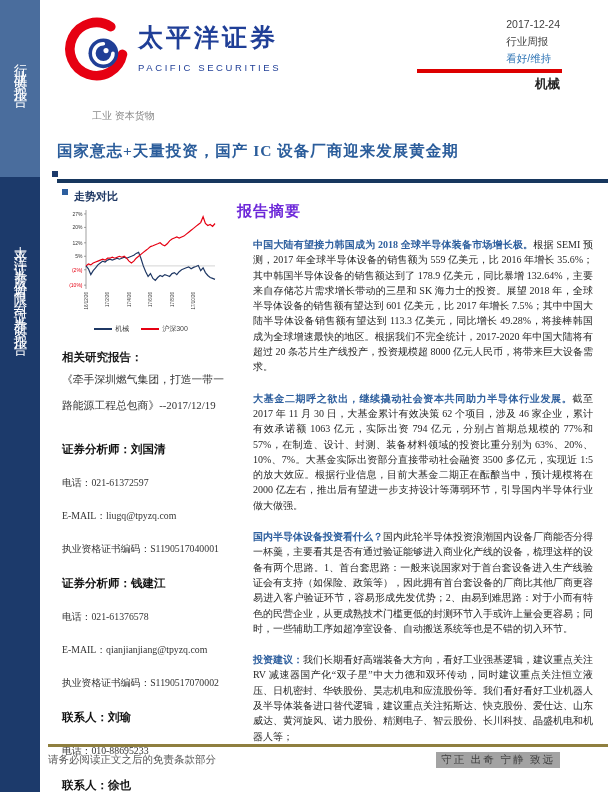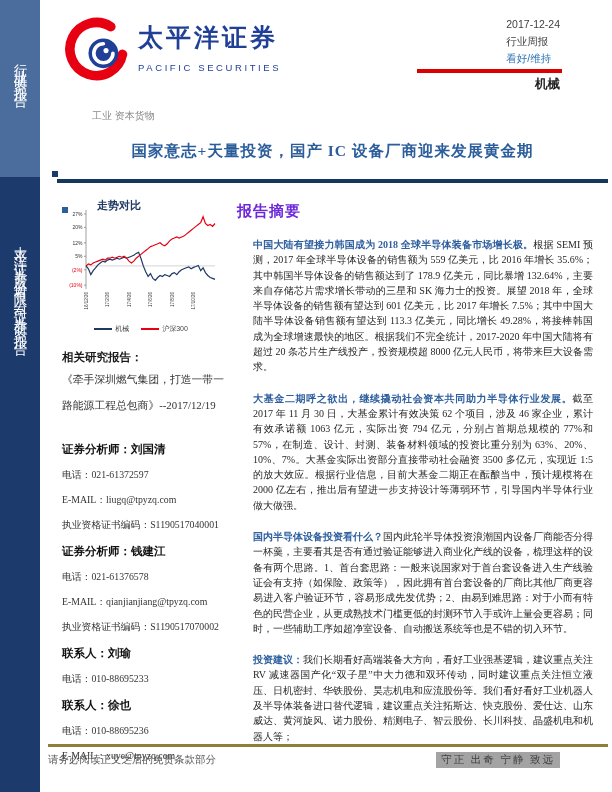--- a/index.html
+++ b/index.html
@@ -23,37 +23,37 @@
   .logo-en{font-size:9.5px;color:#203f97;letter-spacing:2.6px;margin-top:11px;
            font-family:"Liberation Sans",sans-serif;}
   .hdr-right{position:absolute;right:52px;top:16px;line-height:17px;
              font-size:10.5px;color:#3f3f3f;font-family:"Liberation Sans",sans-serif;}
   .hdr-rating{color:#2e74b5;}
   .hdr-redline{position:absolute;right:50px;top:69px;width:145px;height:3.5px;background:#dd0000;}
   .hdr-industry{position:absolute;right:52px;top:76px;font-size:12.5px;font-weight:bold;color:#222;}
   .sector{position:absolute;left:92px;top:109px;font-size:10px;color:#8a8a8a;
           font-family:"Liberation Sans",sans-serif;}
   
-  .doc-title{position:absolute;left:57px;top:141px;width:551px;text-align:center;
+  .doc-title{position:absolute;left:57px;top:141px;width:551px;
              font-size:15.5px;font-weight:bold;color:#2b5d9b;letter-spacing:1px;}
   .title-rule{position:absolute;left:57px;top:179px;width:551px;height:3.5px;background:#17375e;}
   
-  .trend-h{position:absolute;left:62px;top:198px;display:flex;align-items:flex-end;
-           font-size:11px;font-weight:bold;color:#1f3864;gap:23px;}
+  .trend-h{position:absolute;left:62px;top:189px;display:flex;align-items:flex-start;
+           font-size:11px;font-weight:bold;color:#1f3864;}
   .bullet{width:6px;height:6px;background:#2c5e9e;margin-right:6px;display:inline-block;}
   .chart-box{position:absolute;left:59px;top:206px;width:164px;height:114px;}
   .legend{position:absolute;left:59px;top:324px;width:164px;display:flex;justify-content:center;
           gap:12px;font-size:7px;color:#444;font-family:"Liberation Sans",sans-serif;align-items:center;}
   .legend .sw{display:inline-block;width:18px;height:2px;margin-right:3px;vertical-align:middle;}
   .rel-h{position:absolute;left:62px;top:350px;font-size:11.5px;font-weight:bold;color:#1a1a1a;}
   .rel-item{position:absolute;left:62px;top:366px;width:166px;font-size:10.8px;line-height:26px;
             color:#333;}
   .contacts{position:absolute;left:62px;top:432px;width:170px;}
   .c-title{font-size:11.5px;font-weight:bold;color:#111;margin:10px 0 2px;}
-  .c-line{font-size:9.8px;color:#333;margin:12px 0;}
+  .c-line{font-size:9.8px;color:#333;margin:20px 0;}
   
   .summary{position:absolute;left:237px;top:194px;width:372px;}
   .sum-h{font-size:15px;font-weight:bold;color:#6d28d9;margin:8px 0 9px 0;letter-spacing:1px;}
   .summary p{margin:16px;text-align:justify;font-size:10px;line-height:15.3px;color:#262626;}
   .lead{font-weight:bold;color:#2e5f9e;}
   
   .foot-line{position:absolute;left:48px;top:744px;width:560px;height:2.5px;background:#8f7f3f;}
   .foot-left{position:absolute;left:48px;top:753px;font-size:10.5px;color:#595959;}
   .foot-right{position:absolute;right:52px;top:752px;font-size:10.5px;color:#3f3f3f;
               background:#a3a3a3;padding:1px 5px;letter-spacing:2px;}

